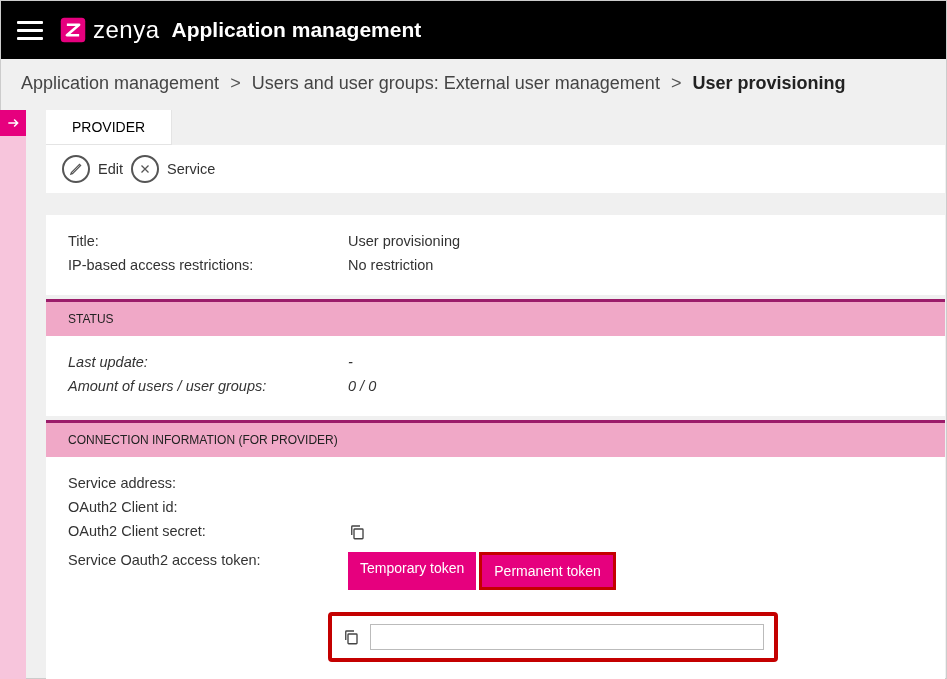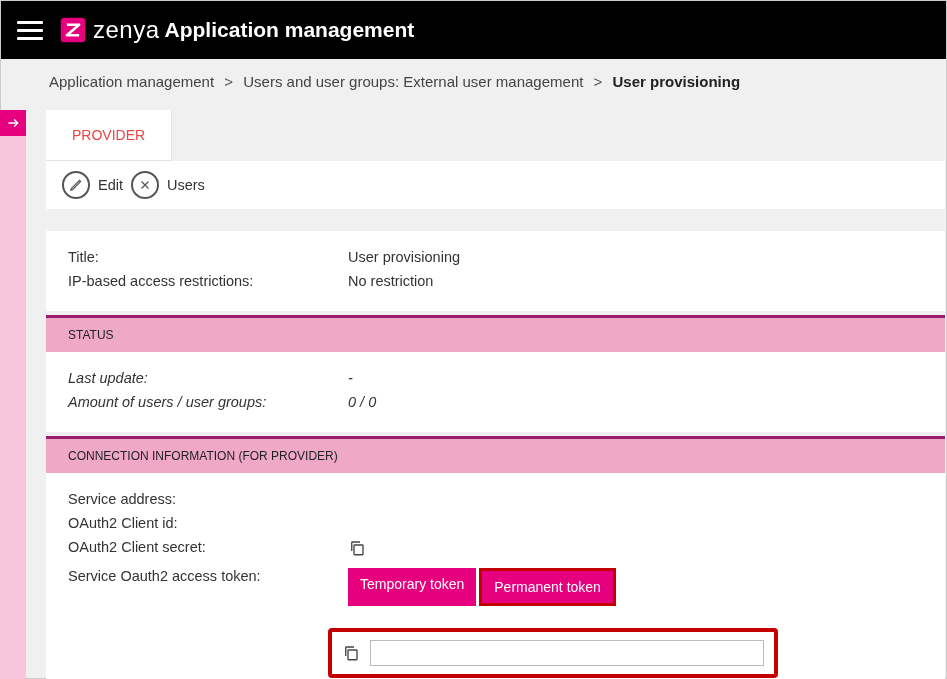--- a/index.html
+++ b/index.html
@@ -23,32 +23,31 @@
     width: 26px; height: 26px;
     display: flex; flex-direction: column; justify-content: center;
     gap: 5px;
     margin-right: 16px;
     cursor: pointer;
   }
   .hamburger span {
     display: block; height: 3px; background: #fff; border-radius: 1px;
   }
   .logo {
-    display: flex; align-items: center; margin-right: 5px;
+    display: flex; align-items: center; margin-right: 12px;
   }
   .logo-mark {
     width: 28px; height: 28px; margin-right: 6px;
   }
   .logo-text { font-size: 24px; font-weight: 400; letter-spacing: 0.5px; }
   .app-title { font-size: 21px; font-weight: 600; }
   .breadcrumb {
     padding: 14px 20px;
-    font-size: 15px;
+    font-size: 18px;
     color: #444;
-    margin-left: 28px;
   }
   .breadcrumb .sep { margin: 0 6px; color: #555; }
   .breadcrumb .current { font-weight: 600; color: #222; }
   .side-tab {
     position: absolute;
     left: 0;
     top: 110px;
     width: 26px;
     height: 26px;
     background: #e6007e;
@@ -68,23 +67,23 @@
     left: 46px;
     top: 110px;
     right: 2px;
     bottom: 2px;
   }
   .tab-row {
     display: flex;
   }
   .tab {
     background: #fff;
-    padding: 17px 26px;
+    padding: 9px 26px;
     font-size: 14px;
-    color: #ef4444;
+    color: #000000;
     border-right: 1px solid #e4e4e4;
     border-bottom: 1px solid #e4e4e4;
   }
   .toolbar {
     background: #fff;
     padding: 10px 16px;
     display: flex; align-items: center;
     gap: 8px;
   }
   .tool-btn {
@@ -184,21 +183,21 @@
         </svg>
       </span>
       <span>Edit</span>
     </div>
     <div class="tool-btn">
       <span class="icon-circle">
         <svg width="12" height="12" viewBox="0 0 24 24" fill="none" stroke="#555" stroke-width="2.5">
           <path d="M5 5 L19 19 M19 5 L5 19"></path>
         </svg>
       </span>
-      <span>Users</span>
+      <span>Service</span>
     </div>
   </div>
 
   <div class="section" style="">
     <div class="kv-row">
       <div class="kv-label">Title:</div>
       <div class="kv-value">User provisioning</div>
     </div>
     <div class="kv-row">
       <div class="kv-label">IP-based access restrictions:</div>

